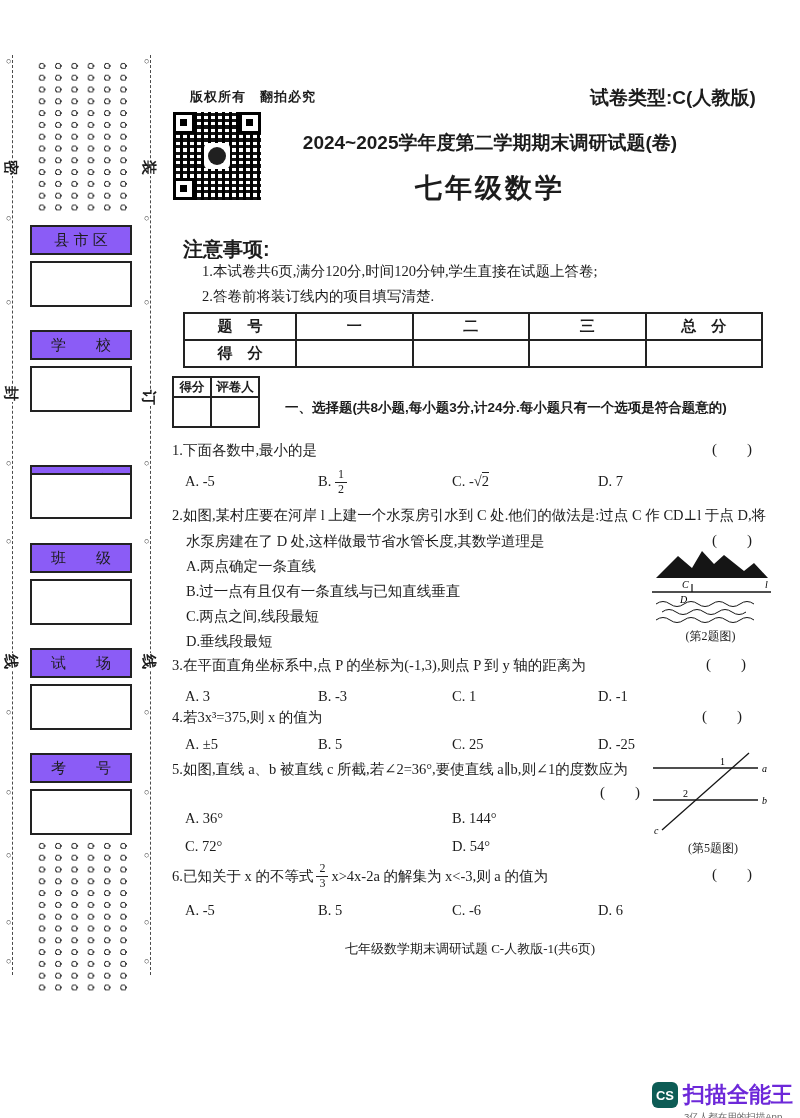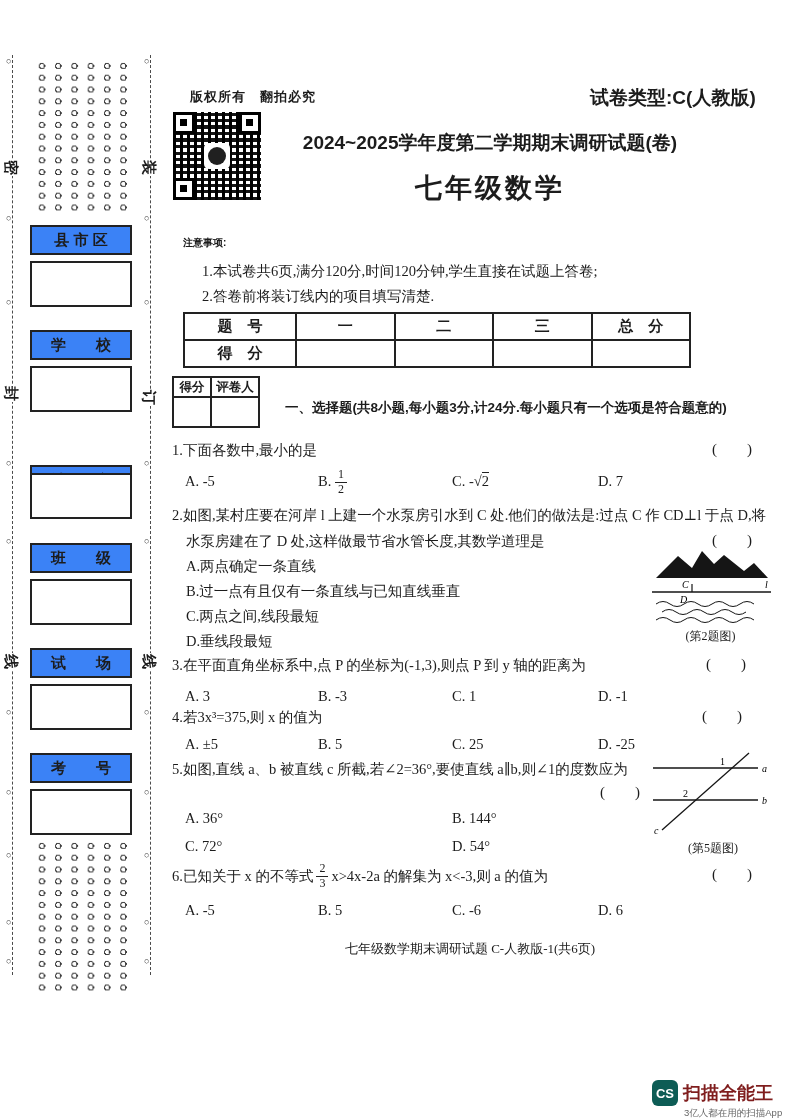--- a/index.html
+++ b/index.html
@@ -17,25 +17,25 @@
                background:#fff; padding:2px 1px; font-family:"Liberation Sans",sans-serif; }
   .fold-circle { font-size:9px; line-height:1; background:#fff; color:#333; }
 
   
   .bubble-grid { background-image:radial-gradient(circle 3.4px at 8px 6px,
                    #ffffff 0 1.9px, #3c3c3c 2px 3.1px, rgba(255,255,255,0) 3.2px);
                  background-size:16.3px 11.8px; }
 
   
   .field-label { border:2px solid #222; height:30px; display:flex; align-items:center;
-                 justify-content:center; font-weight:bold; font-size:15px;
-                 font-family:"Liberation Sans",sans-serif; background:#3b82f6; }
+                 justify-content:center; font-weight:normal; font-size:15px;
+                 font-family:"Liberation Sans",sans-serif; background:#8b5cf6; }
   .field-box { border:2px solid #222; height:46px; background:#fff; }
 
-  .score-table { border-collapse:collapse; table-layout:fixed; width:508px; }
+  .score-table { border-collapse:collapse; table-layout:fixed; width:580px; }
   .score-table td { border:2px solid #222; text-align:center; font-size:15px; height:27px; }
   .grader-table { border-collapse:collapse; table-layout:fixed; width:86px;border-radius:15px; }
   .grader-table td { border:2px solid #222; text-align:center; font-size:12.5px; }
 
   .qtext { font-size:14.5px; white-space:nowrap; }
   .opt { font-size:14.5px; white-space:nowrap; }
 
   .frac { display:inline-block; text-align:center; font-size:12px; line-height:1.15;
           vertical-align:middle; }
   .frac-num { display:block; border-bottom:1.2px solid #222; padding:0 3px; }
@@ -52,21 +52,21 @@
   .qr-finder::after { content:""; position:absolute; left:4px; top:4px; width:7px; height:7px; background:#000; }
   .qr-logo { position:absolute; left:31px; top:31px; width:26px; height:26px; background:#fff; border-radius:5px; }
   .qr-logo::after { content:""; position:absolute; left:4px; top:4px; width:18px; height:18px;
                     border-radius:50%; background:#202020; }
 
   
   .cs-badge { width:26px; height:26px; border-radius:6px; background:#0d5c55; color:#fff;
               font-family:"Liberation Sans",sans-serif; font-weight:bold; font-size:13px;
               display:flex; align-items:center; justify-content:center; }
   .cs-row { display:flex; align-items:center; gap:5px; }
-  .cs-name { font-family:Liberation Mono, monospace; font-weight:bold; font-size:18px; color:#7f1d1d; }
+  .cs-name { font-family:Liberation Mono, monospace; font-weight:bold; font-size:22px; color:#6d28d9; }
   .cs-tagline { font-size:9.5px; color:#666; margin-left:32px; margin-top:1px;
                 font-family:"Liberation Sans",sans-serif; }
 </style>
 </head>
 <body>
 
 <div class="page">
 
   <div class="abs seal-line" style="left:12px;"></div>
   <div class="abs seal-line" style="left:150px;"></div>
@@ -100,21 +100,21 @@
   <div class="qr" style="left:173px;top:112px;">
     <div class="qr-finder" style="left:0;top:0;"></div>
     <div class="qr-finder" style="left:66px;top:0;"></div>
     <div class="qr-finder" style="left:0;top:66px;"></div>
     <div class="qr-logo"></div>
   </div>
 
   <div class="abs hei b" style="left:255px;top:130px;width:470px;text-align:center;font-size:19px;white-space:nowrap;">2024~2025学年度第二学期期末调研试题(卷)</div>
   <div class="abs hei b" style="left:255px;top:170px;width:470px;text-align:center;font-size:27px;letter-spacing:3px;">七年级数学</div>
 
-  <div class="abs hei b" style="left:183px;top:236px;font-size:10px;">注意事项:</div>
+  <div class="abs hei b" style="left:183px;top:236px;font-size:20px;">注意事项:</div>
   <div class="abs qtext" style="left:202px;top:262px;">1.本试卷共6页,满分120分,时间120分钟,学生直接在试题上答卷;</div>
   <div class="abs qtext" style="left:202px;top:287px;">2.答卷前将装订线内的项目填写清楚.</div>
 
   <table class="abs score-table" style="left:183px;top:312px;">
     <tbody>
         <tr>
       <td class="b" style="width:112px;">题　号</td>
       <td class="b">一</td>
       <td class="b">二</td>
       <td class="b">三</td>

